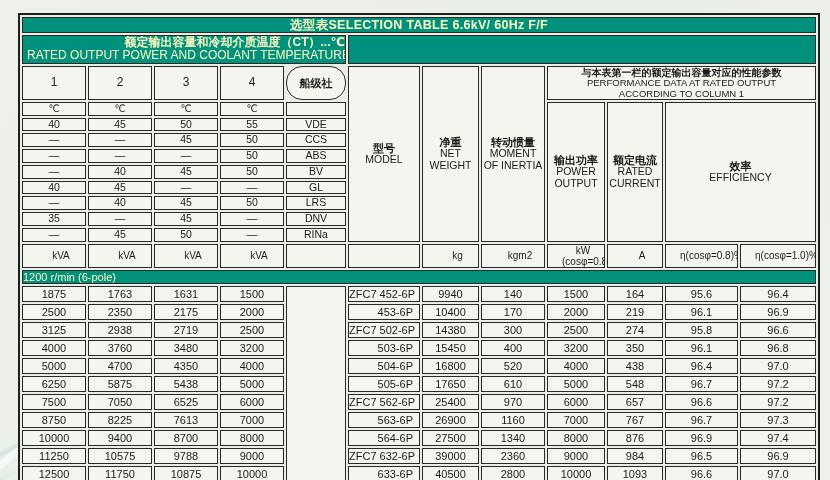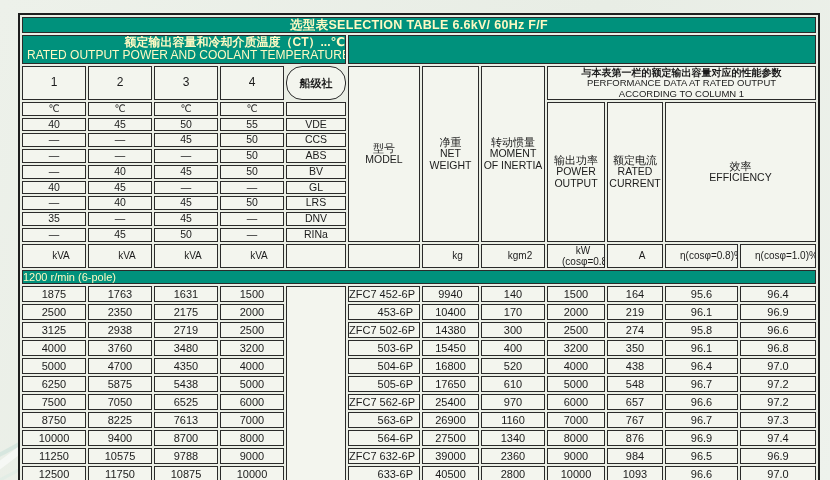--- a/index.html
+++ b/index.html
@@ -30,21 +30,21 @@
     padding:0;overflow:hidden;white-space:nowrap;
   }
   td.teal{background:#00917c;color:#fef9c3;}
   tr.title-row td{height:13px;font-size:12.5px;font-weight:bold;letter-spacing:.3px;}
   tr.sub-row td{height:21px;}
   td.subhead{text-align:right;padding-left:4px;font-size:12px;}
   td.subhead .cn{font-weight:bold;}
   tr.colnum-row td{height:30px;}
   td.colnum{font-size:12px;}
   td.society-head{font-weight:bold;font-size:11px;border-radius:16px;}
-  td.vhead .cn{font-weight:normal;font-size:11px;}
+  td.vhead .cn{font-weight:bold;font-size:11px;}
   td.vhead .en{font-size:10.5px;}
   td.perf{font-size:9.5px;}
   td.perf .cn{font-weight:bold;font-size:10px;}
   tr.unit-temp-row td{height:10px;font-size:10px;}
   tr.kva-row td{height:22px;font-size:10px;padding-left:14px;}
   td.small-unit{font-size:9px;}
   tr.band-row td{height:10px;text-align:left;font-size:11px;}
   tr.temp-row td{height:11.5px;font-size:10.5px;}
   tr.sel-row td{height:14px;font-size:11px;}
   td.model-cell{text-align:right;padding-right:6px;font-size:10.5px;}

